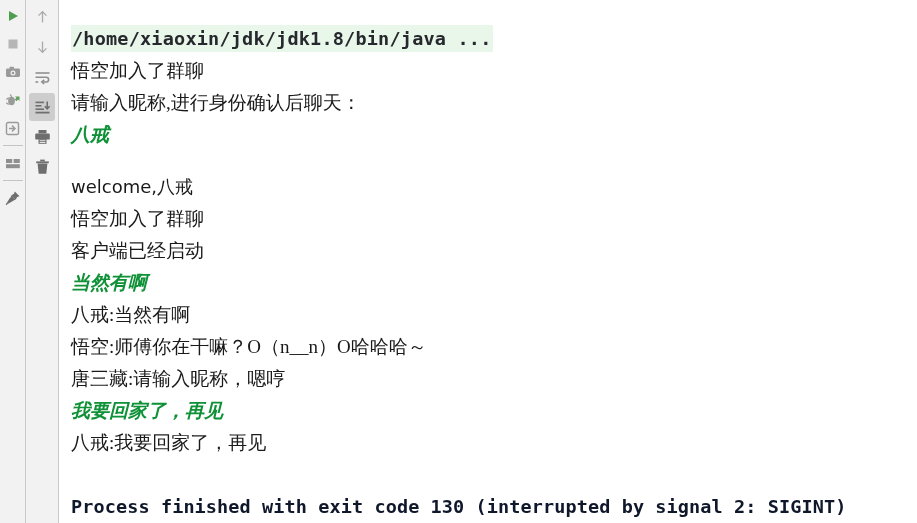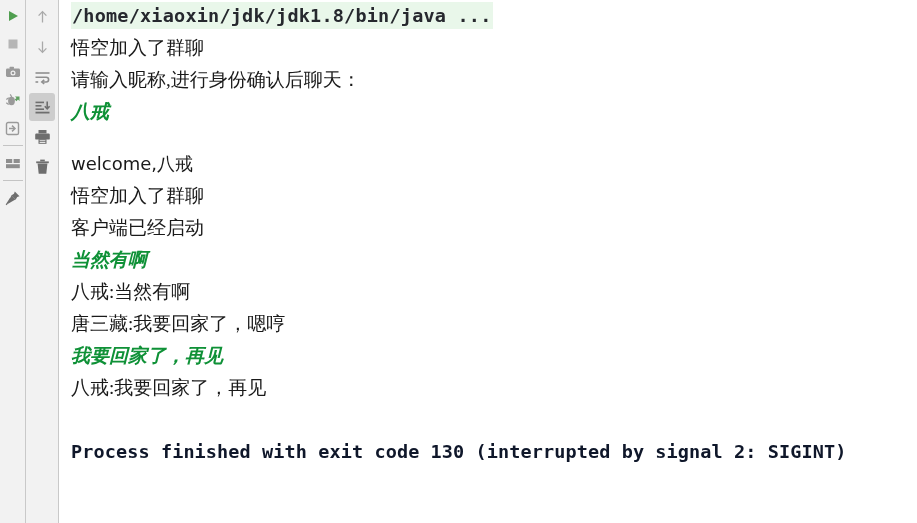--- a/index.html
+++ b/index.html
@@ -12,20 +12,21 @@
     background: #ffffff;
     font-family: "Liberation Sans", sans-serif;
     overflow: hidden;
   }
   .app {
     position: relative;
     width: 917px;
     height: 523px;
     display: flex;
     background: #ffffff;
+    align-items: flex-end;
   }
 
   
   .toolbar {
     background: #f2f2f2;
     width: 26px;
     height: 523px;
     box-sizing: border-box;
     display: flex;
     flex-direction: column;
@@ -261,19 +262,20 @@
     <div class="line mono cmd"><span class="hl">/home/xiaoxin/jdk/jdk1.8/bin/java ...</span></div>
 
     <div class="line">悟空加入了群聊</div>
     <div class="line">请输入昵称,进行身份确认后聊天：</div>
     <div class="line input">八戒</div>
     <div class="line welcome">welcome,八戒</div>
     <div class="line">悟空加入了群聊</div>
     <div class="line">客户端已经启动</div>
     <div class="line input">当然有啊</div>
     <div class="line">八戒:当然有啊</div>
-    <div class="line">唐三藏:我要回家了，嗯哼</div>
+    <div class="line">悟空:师傅你在干嘛？O（n__n）O哈哈哈～</div>
+    <div class="line">唐三藏:请输入昵称，嗯哼</div>
     <div class="line input">我要回家了，再见</div>
     <div class="line">八戒:我要回家了，再见</div>
     <div class="line blank"></div>
     <div class="line exit">Process finished with exit code 130 (interrupted by signal 2: SIGINT)</div>
   </div>
 </div>
 
 </body></html>

